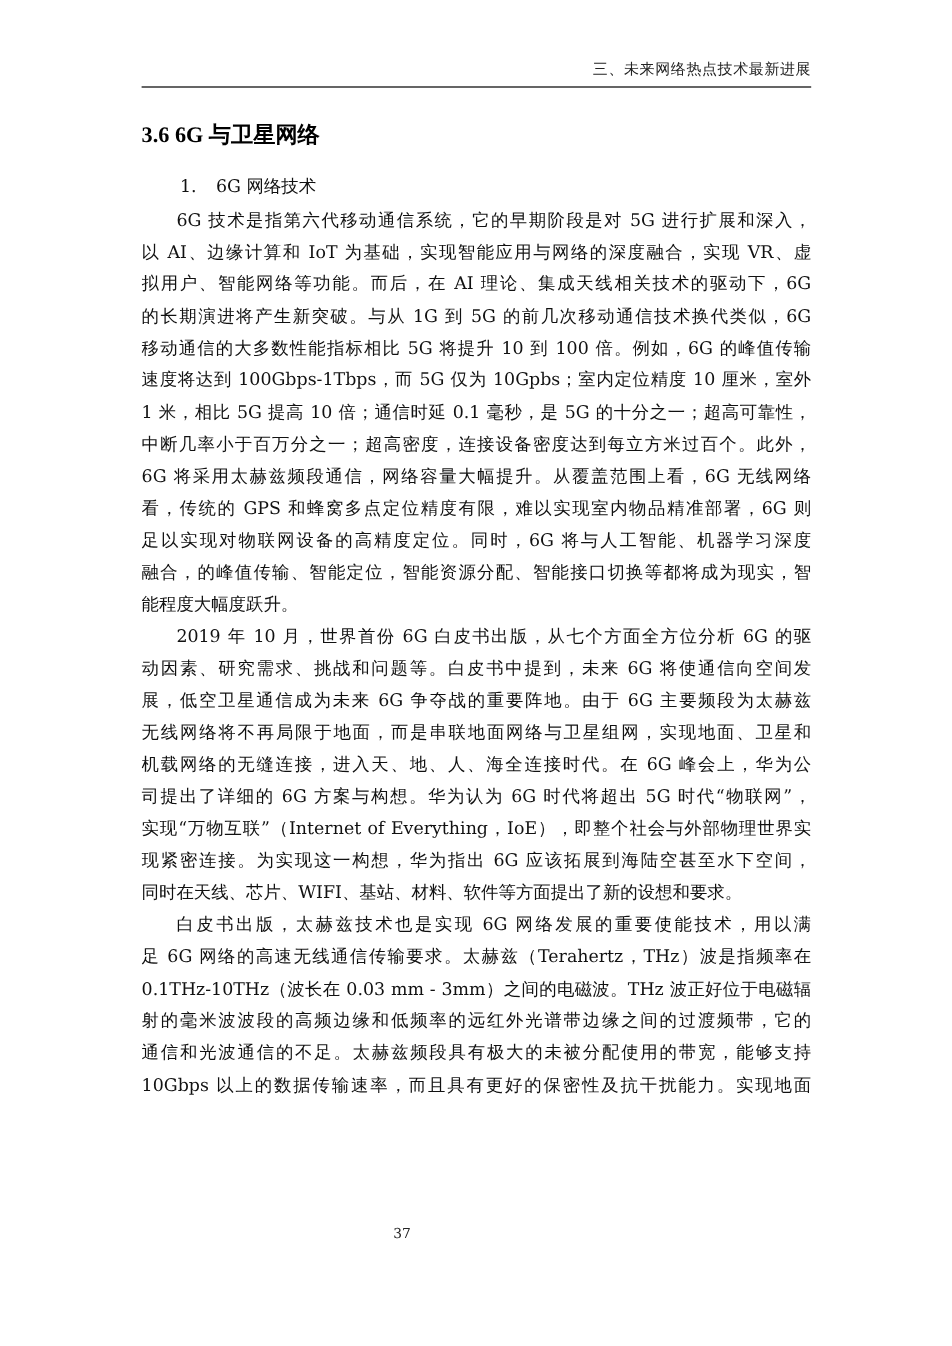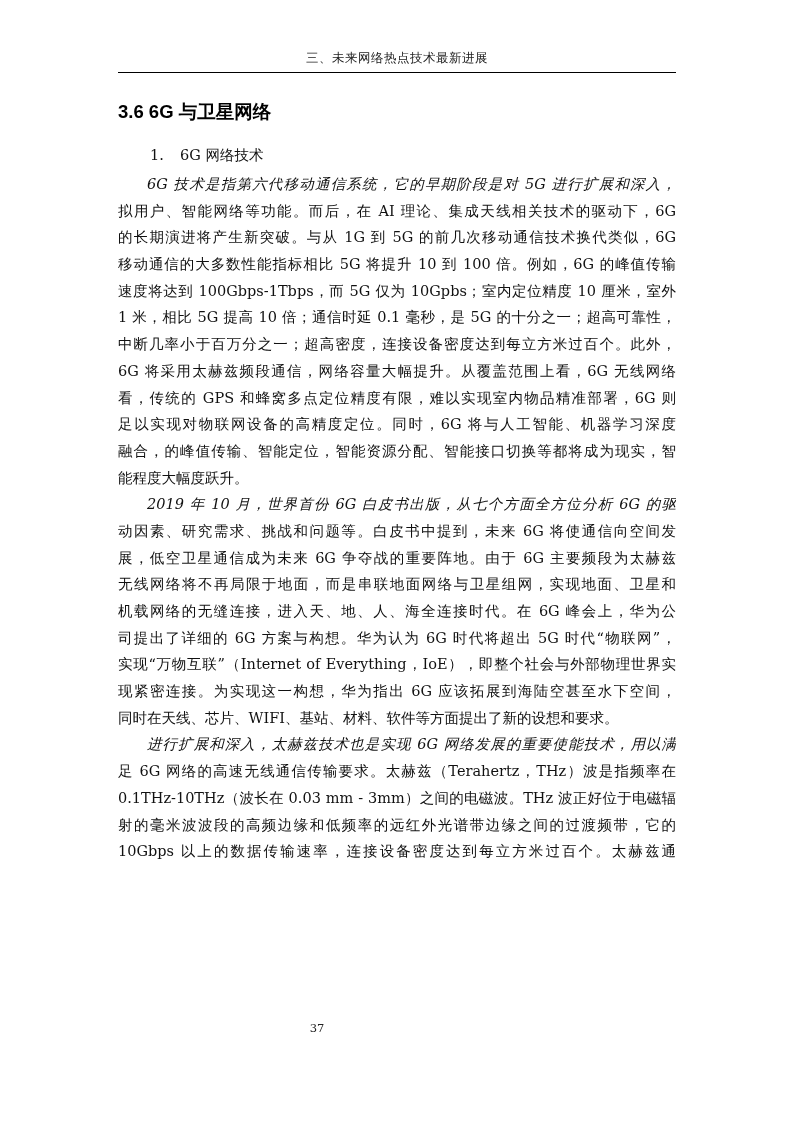--- a/index.html
+++ b/index.html
@@ -1,51 +1,52 @@
 <!DOCTYPE html>
 <html><head>
 <meta charset="utf-8">
 <style>
   html, body { margin: 0; padding: 0; background: #ffffff; }
   body { width: 793px; height: 1122px; position: relative; overflow: hidden;
          font-family: "DejaVu Serif", "Liberation Serif", serif; color: #111; }
   .running-header { position: absolute; left: 118px; top: 50px; width: 558px;
-         text-align: center; font-size: 12.5px; color: #222; letter-spacing: 0.5px; }
+         text-align: right; font-size: 12.5px; color: #222; letter-spacing: 0.5px; }
   .header-rule { position: absolute; left: 118px; top: 72px; width: 558px; height: 0;
          border-top: 1.3px solid #000; }
   .section-title { position: absolute; left: 118px; top: 99px; font-size: 18.5px;
-         font-family: Liberation Sans, sans-serif; font-weight: bold;
+         font-family: Liberation Serif, serif; font-weight: bold;
          color: #000; white-space: nowrap; }
   .list-heading { position: absolute; left: 150px; top: 146px; font-size: 14.5px;
          white-space: nowrap; }
   .list-heading .num { display: inline-block; width: 30px; }
   .body-text { position: absolute; left: 118px; top: 171px; width: 558px; }
   .line { height: 26.7px; line-height: 26.7px; font-size: 14.5px; white-space: nowrap;
           text-align: justify; text-align-last: justify; overflow: hidden; }
   .line.last { text-align-last: left; }
-  .line.indent { padding-left: 29px; font-style: italic; }
+  .line.indent { padding-left: 29px; }
   .page-number { position: absolute; left: 0; width: 634px; top: 1021px; text-align: center;
-         font-size: 11.5px; color: #222; }
+         font-size: 11.5px; color: #222; padding-left: 18px; }
 </style>
 </head>
 <body>
 
 <div class="running-header">三、未来网络热点技术最新进展</div>
 <div class="header-rule"></div>
 
 <div class="section-title">3.6 6G 与卫星网络</div>
 
 <div class="list-heading">
   <span class="num">1.</span><span>6G 网络技术</span>
 </div>
 
 <div class="body-text">
 
   <div>
     <div class="line indent">6G 技术是指第六代移动通信系统，它的早期阶段是对 5G 进行扩展和深入，</div>
+    <div class="line">以 AI、边缘计算和 IoT 为基础，实现智能应用与网络的深度融合，实现 VR、虚</div>
     <div class="line">拟用户、智能网络等功能。而后，在 AI 理论、集成天线相关技术的驱动下，6G</div>
     <div class="line">的长期演进将产生新突破。与从 1G 到 5G 的前几次移动通信技术换代类似，6G</div>
     <div class="line">移动通信的大多数性能指标相比 5G 将提升 10 到 100 倍。例如，6G 的峰值传输</div>
     <div class="line">速度将达到 100Gbps-1Tbps，而 5G 仅为 10Gpbs；室内定位精度 10 厘米，室外</div>
     <div class="line">1 米，相比 5G 提高 10 倍；通信时延 0.1 毫秒，是 5G 的十分之一；超高可靠性，</div>
     <div class="line">中断几率小于百万分之一；超高密度，连接设备密度达到每立方米过百个。此外，</div>
     <div class="line">6G 将采用太赫兹频段通信，网络容量大幅提升。从覆盖范围上看，6G 无线网络</div>
     <div class="line">看，传统的 GPS 和蜂窝多点定位精度有限，难以实现室内物品精准部署，6G 则</div>
     <div class="line">足以实现对物联网设备的高精度定位。同时，6G 将与人工智能、机器学习深度</div>
     <div class="line">融合，的峰值传输、智能定位，智能资源分配、智能接口切换等都将成为现实，智</div>
@@ -58,21 +59,22 @@
     <div class="line">展，低空卫星通信成为未来 6G 争夺战的重要阵地。由于 6G 主要频段为太赫兹</div>
     <div class="line">无线网络将不再局限于地面，而是串联地面网络与卫星组网，实现地面、卫星和</div>
     <div class="line">机载网络的无缝连接，进入天、地、人、海全连接时代。在 6G 峰会上，华为公</div>
     <div class="line">司提出了详细的 6G 方案与构想。华为认为 6G 时代将超出 5G 时代“物联网”，</div>
     <div class="line">实现“万物互联”（Internet of Everything，IoE），即整个社会与外部物理世界实</div>
     <div class="line">现紧密连接。为实现这一构想，华为指出 6G 应该拓展到海陆空甚至水下空间，</div>
     <div class="line last">同时在天线、芯片、WIFI、基站、材料、软件等方面提出了新的设想和要求。</div>
   </div>
 
   <div>
-    <div class="line indent">进行扩展和深入，太赫兹技术也是实现 6G 网络发展的重要使能技术，用以满</div>
+    <div class="line indent">白皮书出版，太赫兹技术也是实现 6G 网络发展的重要使能技术，用以满</div>
     <div class="line">足 6G 网络的高速无线通信传输要求。太赫兹（Terahertz，THz）波是指频率在</div>
     <div class="line">0.1THz-10THz（波长在 0.03 mm - 3mm）之间的电磁波。THz 波正好位于电磁辐</div>
     <div class="line">射的毫米波波段的高频边缘和低频率的远红外光谱带边缘之间的过渡频带，它的</div>
-    <div class="line">10Gbps  以上的数据传输速率，连接设备密度达到每立方米过百个。太赫兹通</div>
+    <div class="line">通信和光波通信的不足。太赫兹频段具有极大的未被分配使用的带宽，能够支持</div>
+    <div class="line">10Gbps  以上的数据传输速率，而且具有更好的保密性及抗干扰能力。实现地面</div>
   </div>
 </div>
 
 <div class="page-number">37</div>
 
 </body></html>

